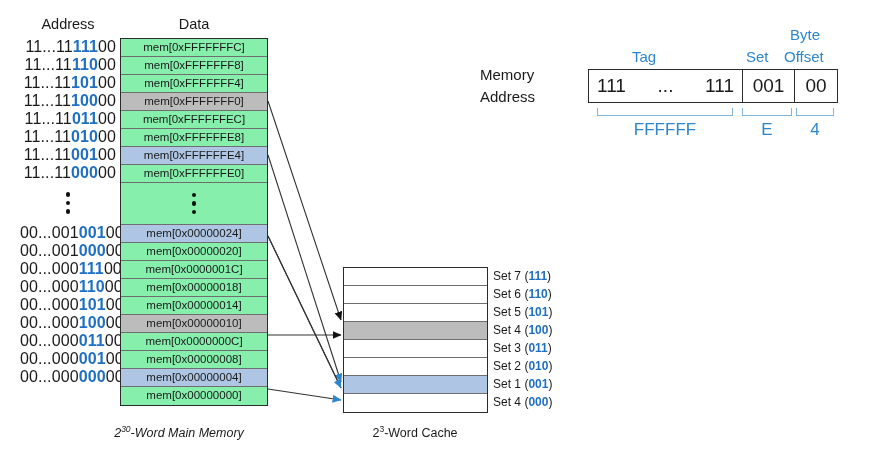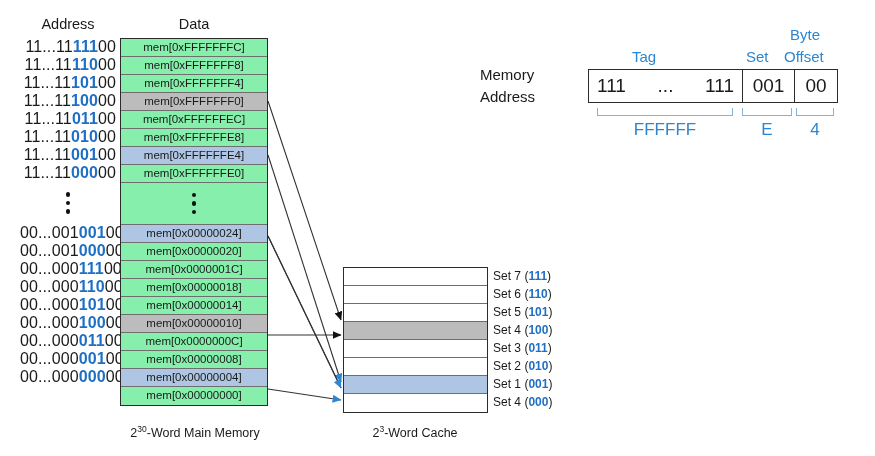--- a/index.html
+++ b/index.html
@@ -275,21 +275,21 @@
       <div class="set-label"><span>Set 7</span> <span>(<span class="set-bits">111</span>)</span></div>
       <div class="set-label"><span>Set 6</span> <span>(<span class="set-bits">110</span>)</span></div>
       <div class="set-label"><span>Set 5</span> <span>(<span class="set-bits">101</span>)</span></div>
       <div class="set-label"><span>Set 4</span> <span>(<span class="set-bits">100</span>)</span></div>
       <div class="set-label"><span>Set 3</span> <span>(<span class="set-bits">011</span>)</span></div>
       <div class="set-label"><span>Set 2</span> <span>(<span class="set-bits">010</span>)</span></div>
       <div class="set-label"><span>Set 1</span> <span>(<span class="set-bits">001</span>)</span></div>
       <div class="set-label"><span>Set 4</span> <span>(<span class="set-bits">000</span>)</span></div>
     </div>
 
-  <div class="abs caption" style="left:110px; top:424px; width:170px;">
+  <div class="abs caption" style="left:94px; top:424px; width:170px;font-style:italic;">
     <span>2</span><sup>30</sup><span>-Word Main Memory</span>
   </div>
   <div class="abs caption" style="left:340px; top:424px; width:150px;">
     <span>2</span><sup>3</sup><span>-Word Cache</span>
   </div>
 
   <div class="abs" id="ma-label">
     <div>Memory</div>
     <div>Address</div>
   </div>

